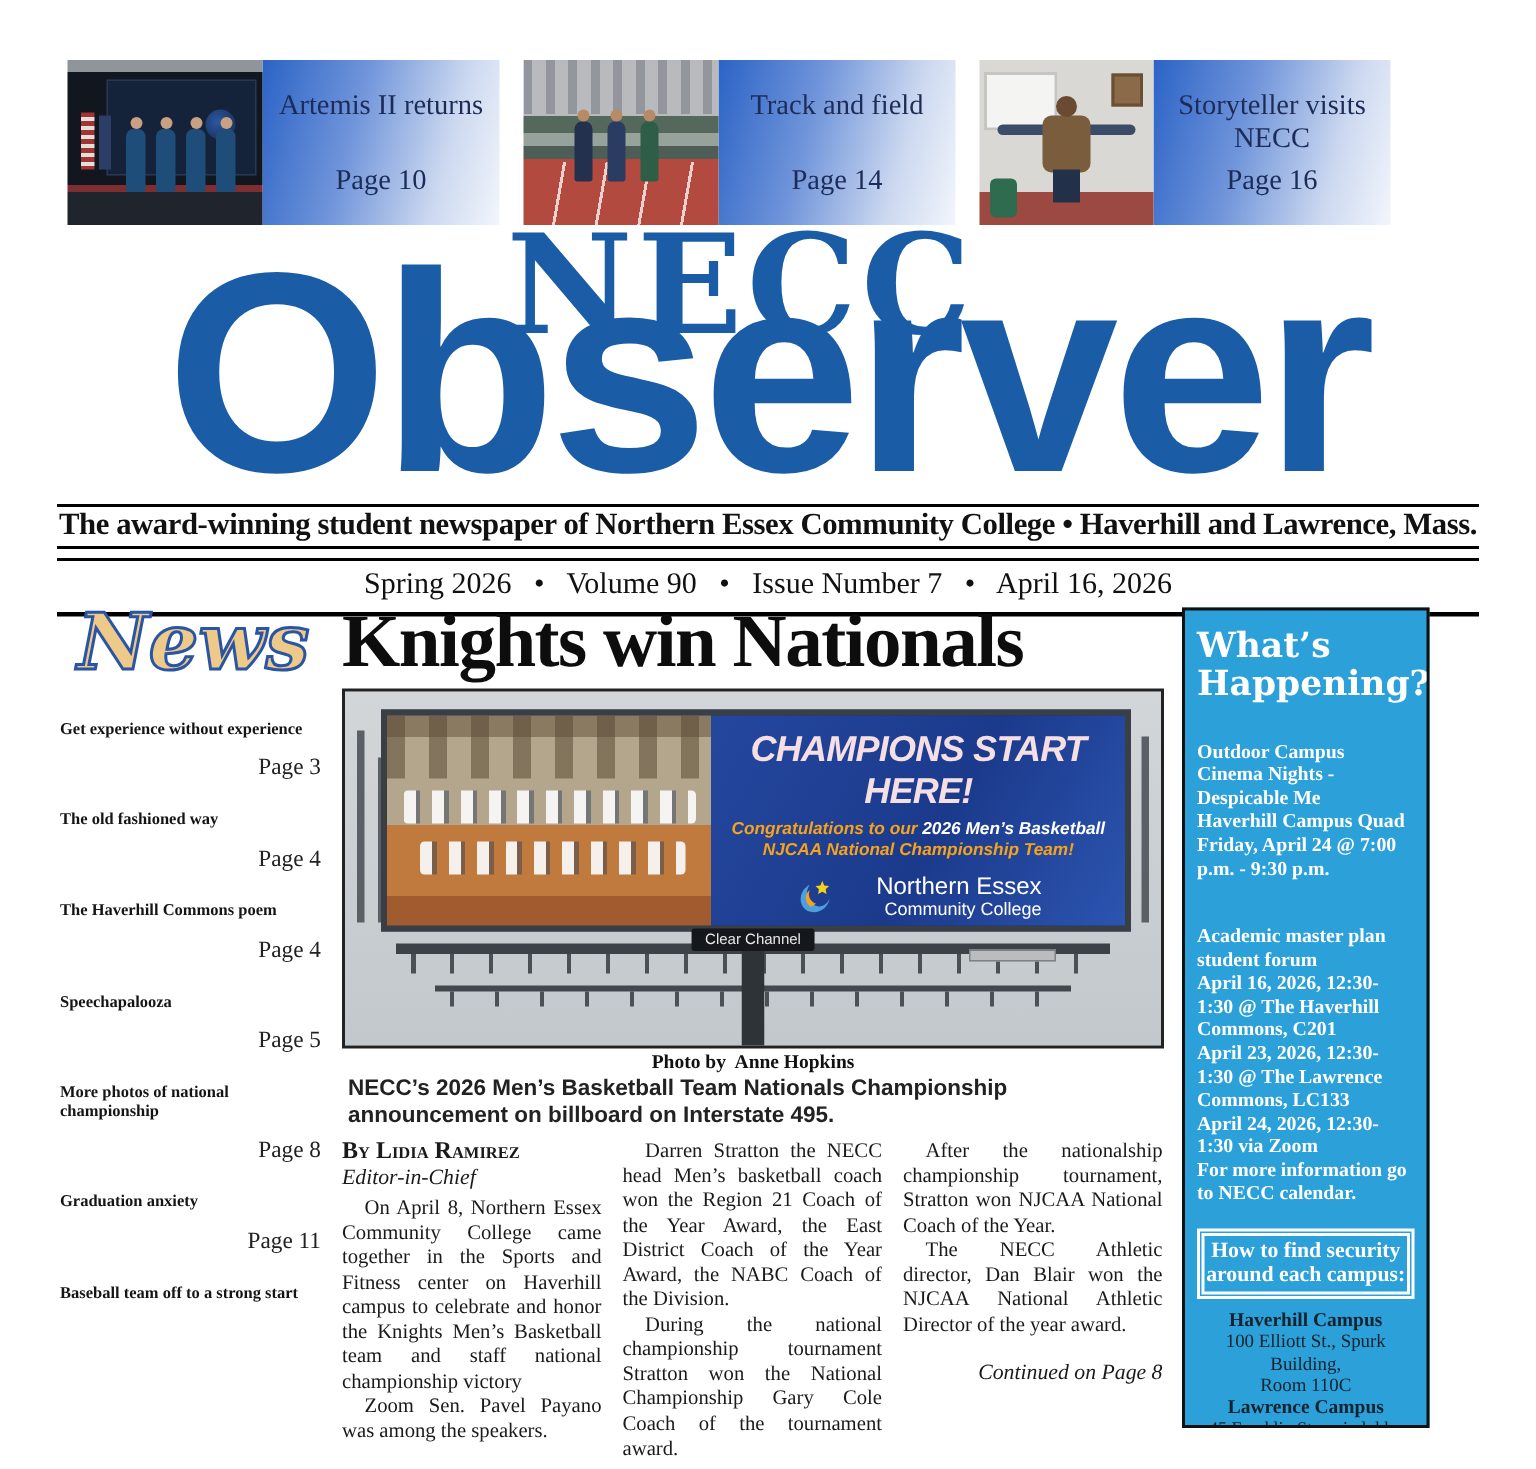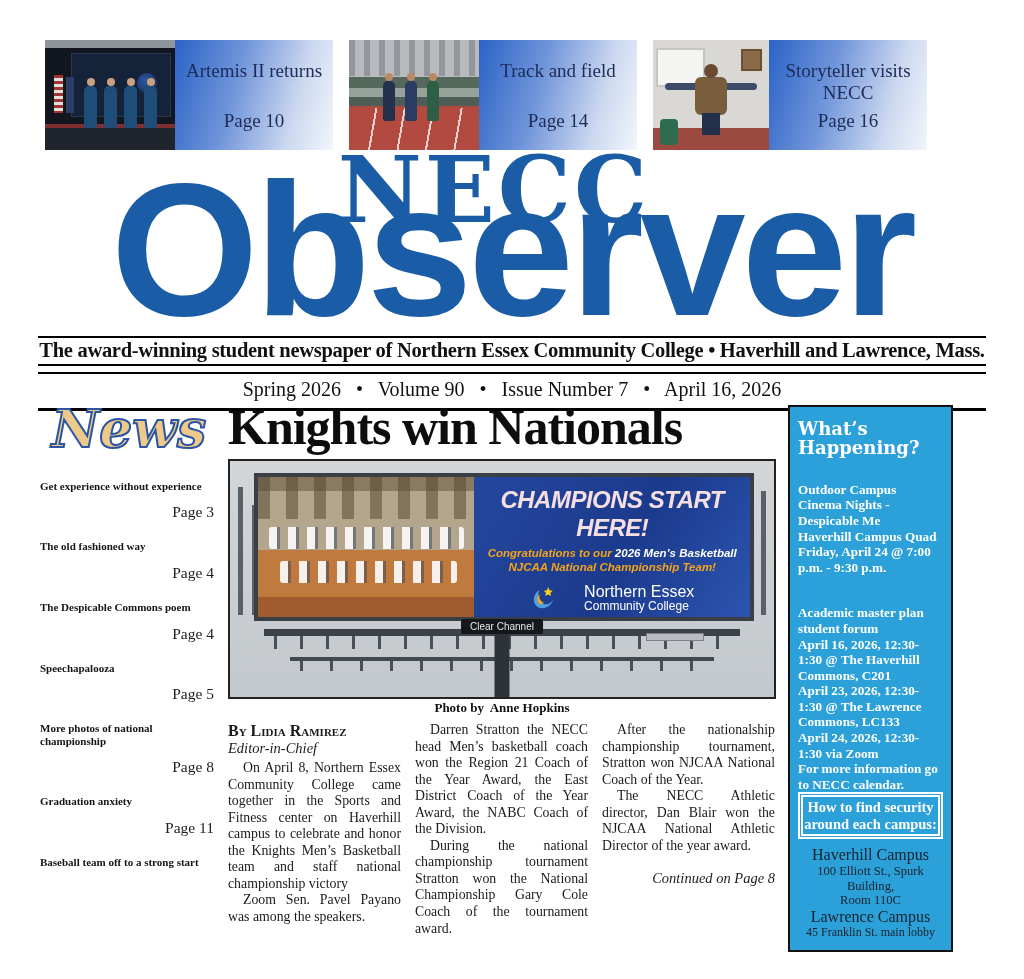--- a/index.html
+++ b/index.html
@@ -101,21 +101,21 @@
   .team-row-1 { top:36%; left:5%; right:5%; }
   .team-row-2 { top:60%; left:10%; right:8%; }
   .bb-ad { width:56%; background:linear-gradient(120deg,#24479e 0%,#1b3a8c 55%,#2c55b0 100%);
     color:#fff; padding:9px 6px 4px; text-align:center; font-family:"Liberation Sans", sans-serif; }
   .bb-line1 { font-weight:bold; font-style:italic; font-size:24px; letter-spacing:-0.5px; color:#f6dfe2; }
   .bb-line2 { margin-top:5px; font-weight:bold; font-style:italic; font-size:11.5px; line-height:1.2; }
   .bb-orange { color:#f5a31c; }
   .bb-white { color:#fff; }
   .bb-line3 { font-weight:bold; font-style:italic; font-size:11.5px; color:#f5a31c; }
   .bb-logo { display:flex; align-items:center; justify-content:center; gap:6px; margin-top:11px; }
-  .bb-logo-text { text-align:left; color:#fff;margin-left:20px; }
+  .bb-logo-text { text-align:right; color:#fff;margin-left:20px; }
   .bb-logo-name { font-size:16px; line-height:1; }
   .bb-logo-sub { font-size:12px; line-height:1.15; }
   .bb-catwalk { position:absolute; left:34px; right:34px; top:168px; height:7px; background:#3c4248; }
   .bb-ticks { position:absolute; left:44px; right:44px; top:175px; height:13px;
     background:repeating-linear-gradient(90deg,#4a5056 0 3px, transparent 3px 26px); }
   .bb-bar2 { position:absolute; left:60px; right:60px; top:196px; height:4px; background:#43484e; }
   .bb-ticks2 { position:absolute; left:70px; right:70px; top:200px; height:10px;
     background:repeating-linear-gradient(90deg,#4a5056 0 3px, transparent 3px 30px); }
   .bb-pole { position:absolute; left:50%; top:168px; width:15px; height:70px;
     transform:translateX(-50%); background:#2e3338; }
@@ -131,27 +131,27 @@
   .columns { display:flex; gap:14px; margin-top:6px; }
   .col { width:173px; font-size:13.8px; line-height:1.2; text-align:justify; color:#1a1a1a; }
   .byline-author { font-weight:bold; font-variant:small-caps; font-size:16px; line-height:1.1; text-align:left; }
   .byline-role { font-style:italic; font-size:14.5px; margin-bottom:3px; text-align:left; }
   .col p { margin:0; text-indent:15px; }
   .continued { font-style:italic; text-align:right; margin-top:16px; font-size:14.5px; text-indent:0; }
 
   
   .happening { position:absolute; left:788px; top:405px; width:165px; height:547px;
     background:#2ba0d9; border:2px solid #111; padding:12px 8px 8px; color:#fff; overflow:hidden; }
-  .wh-title { font-family:"DejaVu Serif", serif; font-weight:bold; font-size:18px; line-height:1.08; }
+  .wh-title { font-family:"DejaVu Serif", serif; font-weight:bold; font-size:23px; line-height:1.08; }
   .wh-event { margin-top:24px; font-weight:bold; font-size:13.2px; line-height:1.18; white-space:pre-line; }
   .wh-event + .wh-event { margin-top:30px; }
-  .security-heading { border:5px double #fff; padding:2px 1px; text-align:center;
+  .security-heading { margin-top:16px; border:5px double #fff; padding:2px 1px; text-align:center;
     font-weight:bold; font-size:14.5px; line-height:1.12; }
   .sec-body { margin-top:7px; text-align:center; color:#16232f; }
-  .sec-campus { font-weight:normal; font-size:16px; line-height:1.15; }
+  .sec-campus { font-weight:bold; font-size:13px; line-height:1.15; }
   .sec-addr { font-size:12.6px; line-height:1.15; white-space:pre-line; }
   .sec-addr-2 { font-size:12px; }
 </style>
 </head>
 <body>
 
 <div class="page">
 
   <div class="teasers">
     <div class="teaser">
@@ -225,21 +225,21 @@
           <div class="nb-title">Get experience without experience</div>
           <div class="nb-page">Page 3</div>
         </div>
 
         <div class="nb-item">
           <div class="nb-title">The old fashioned way</div>
           <div class="nb-page">Page 4</div>
         </div>
 
         <div class="nb-item">
-          <div class="nb-title">The Despicable Commons poem</div>
+          <div class="nb-title">The Haverhill Commons poem</div>
           <div class="nb-page">Page 4</div>
         </div>
 
         <div class="nb-item">
           <div class="nb-title">Speechapalooza</div>
           <div class="nb-page">Page 5</div>
         </div>
 
         <div class="nb-item">
           <div class="nb-title">More photos of national championship</div>
@@ -295,20 +295,21 @@
       <div class="bb-catwalk"></div>
       <div class="bb-ticks"></div>
       <div class="bb-bar2"></div>
       <div class="bb-ticks2"></div>
       <div class="bb-pole"></div>
       <div class="bb-sign"></div>
       <div class="clear-channel">Clear Channel</div>
     </div>
 
     <div class="photo-credit">Photo by  Anne Hopkins</div>
+    <div class="photo-caption">NECC’s 2026 Men’s Basketball Team Nationals Championship announcement on billboard on Interstate 495.</div>
 
     <div class="columns">
       <div class="col">
         <div class="byline-author">By Lidia Ramirez</div>
         <div class="byline-role">Editor-in-Chief</div>
         <div>
 
         <p>On April 8, Northern Essex Community College came together in the Sports and Fitness center on Haverhill campus to celebrate and honor the Knights Men’s Basketball team and staff national championship victory</p>
             <p>Zoom Sen. Pavel Payano was among the speakers.</p>
           </div>

